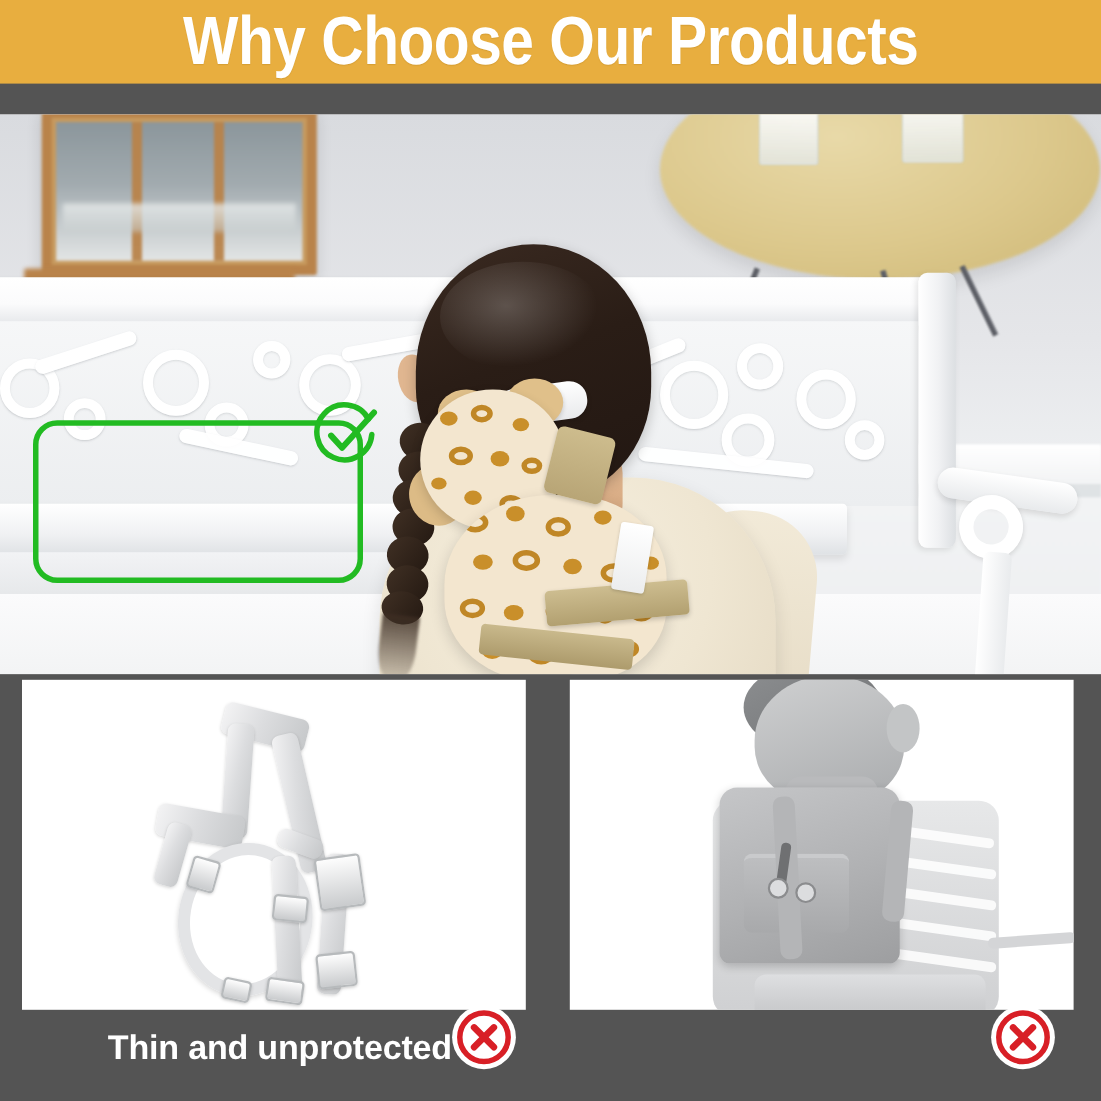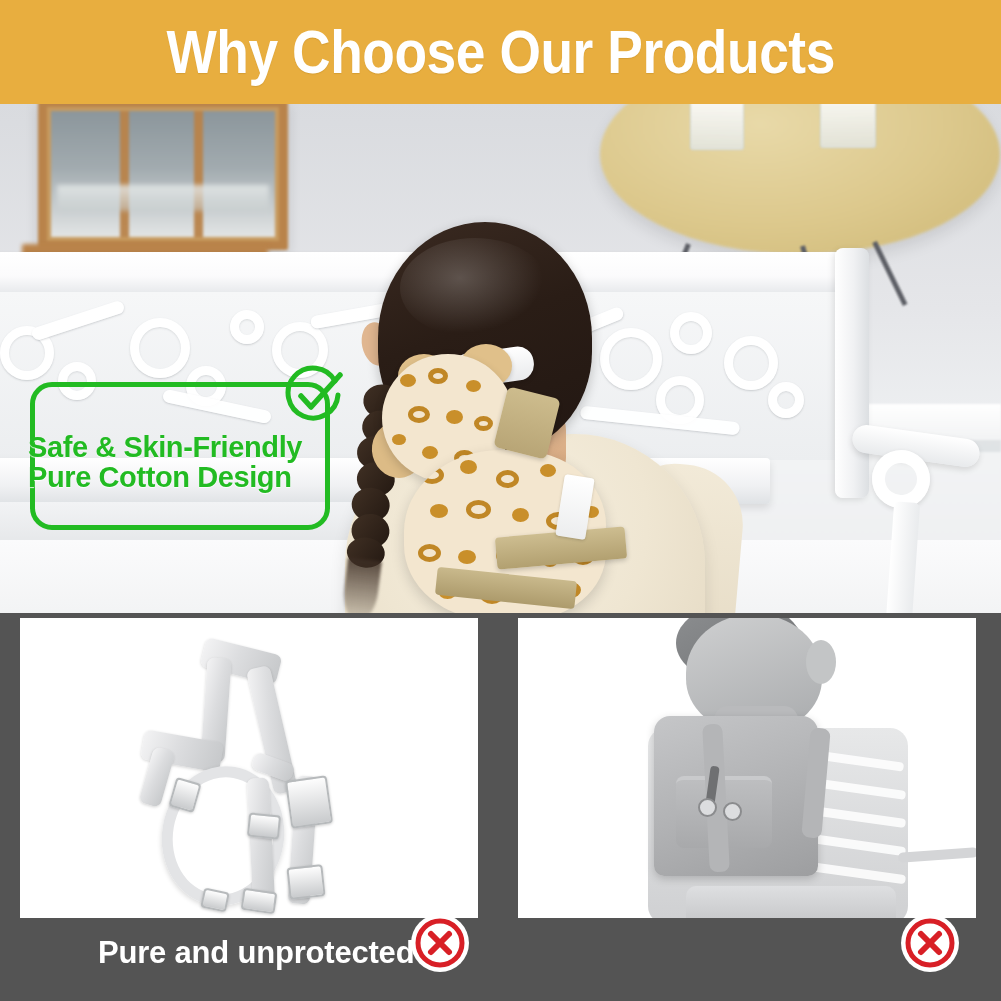--- a/index.html
+++ b/index.html
@@ -7,21 +7,21 @@
     width:1001px; height:1001px;
     background:#545454;
     font-family:"Liberation Sans", sans-serif;
     overflow:hidden;
   }
 
   #page { position:relative; width:1001px; height:1001px; background:#545454; }
 
   
   .header-banner{
-    position:absolute; left:0; top:0; width:1001px; height:104px;
+    position:absolute; left:0; top:0; width:1001px; height:76px;
     background:#e8ae3f; display:flex; align-items:center; justify-content:center;
   }
   .header-title{
     color:#ffffff; font-size:62px; font-weight:bold;
     letter-spacing:-0.5px; line-height:1;
     transform:scaleX(0.86); transform-origin:center;
     white-space:nowrap; text-shadow:0 1px 1px rgba(160,110,20,.25);
   }
 
   
@@ -454,24 +454,20 @@
       <div class="spot ring" style="left:76px;top:136px;width:24px;height:18px;"></div>
       <div class="spot" style="left:124px;top:140px;width:17px;height:13px;"></div>
       <div class="spot ring" style="left:156px;top:132px;width:21px;height:16px;"></div>
     </div>
     <div class="strap-top"></div>
     <div class="strap-chest"></div>
     <div class="strap-waist"></div>
     <div class="tag-white"></div>
 
     <div class="callout"></div>
-    <div class="callout-text">
-      <div>Safe &amp; Skin-Friendly</div>
-      <div>Pure Cotton Design</div>
-    </div>
     <svg class="check-badge" viewBox="0 0 62 62">
       <path d="M52 16 A25 25 0 1 0 55 30" fill="none" stroke="#22bb22" stroke-width="5" stroke-linecap="round"></path>
       <path d="M18 31 L28 42 L57 10" fill="none" stroke="#22bb22" stroke-width="5.5" stroke-linecap="round" stroke-linejoin="round"></path>
     </svg>
   </div>
 
   <div class="compare">
 
     <div class="panel panel-left">
       <div class="hstrap" style="left:182px;top:28px;width:78px;height:30px;transform:rotate(14deg);"></div>
@@ -508,21 +504,21 @@
       <div class="g-shoulder" style="left:188px;top:106px;height:148px;transform:rotate(-3deg);"></div>
       <div class="g-shoulder" style="left:288px;top:110px;height:110px;transform:rotate(5deg);"></div>
       <div class="g-charm"></div>
       <div class="g-charm-ball" style="left:180px;top:180px;"></div>
       <div class="g-charm-ball" style="left:205px;top:184px;"></div>
       <div class="g-pants"></div>
       <div class="g-leash"></div>
     </div>
 
     <div class="caption caption-left">
-      <span>Pure and unprotected</span>
+      <span>Thin and unprotected</span>
     </div>
 
     <svg class="x-badge x-badge-left" viewBox="0 0 60 60">
       <circle cx="30" cy="30" r="29" fill="#ffffff"></circle>
       <circle cx="30" cy="30" r="22" fill="none" stroke="#d81f26" stroke-width="5"></circle>
       <path d="M21 21 L39 39 M39 21 L21 39" stroke="#d81f26" stroke-width="6" stroke-linecap="round"></path>
     </svg>
     <svg class="x-badge x-badge-right" viewBox="0 0 60 60">
       <circle cx="30" cy="30" r="29" fill="#ffffff"></circle>
       <circle cx="30" cy="30" r="22" fill="none" stroke="#d81f26" stroke-width="5"></circle>

